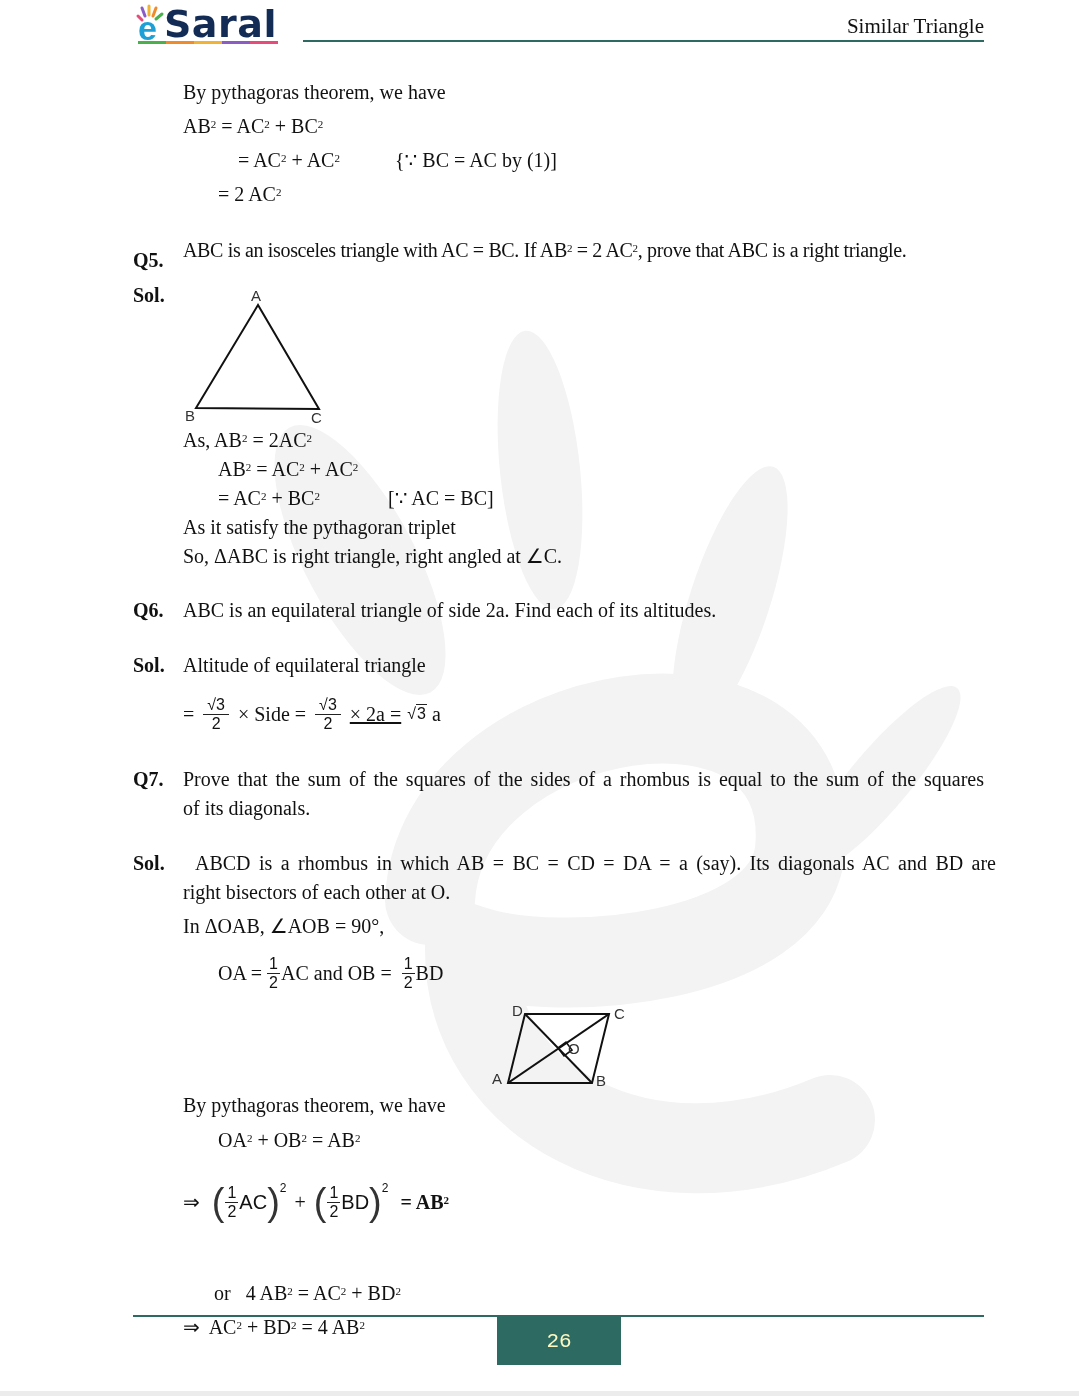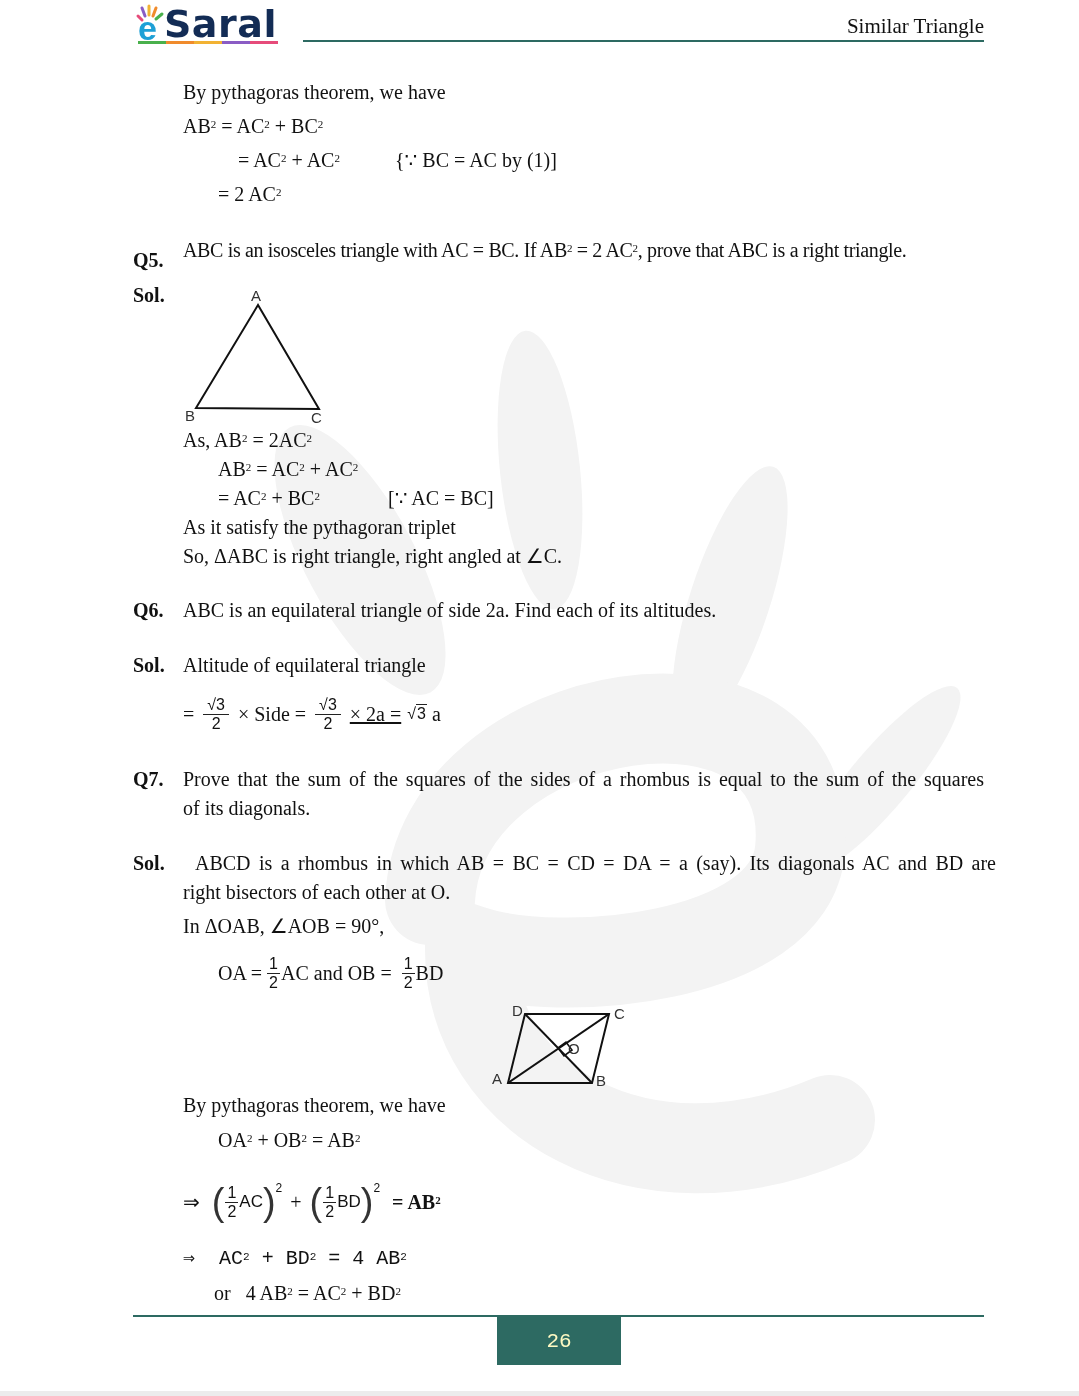--- a/index.html
+++ b/index.html
@@ -8,21 +8,21 @@
   .abs { position:absolute; }
   .t { font-size:20px; line-height:24px; white-space:nowrap; }
   .bold { font-weight:bold; }
   sup { font-size:11px; vertical-align:top; position:relative; top:-2px; }
   .frac { display:inline-block; vertical-align:middle; text-align:center; font-family:"Liberation Sans", sans-serif; font-size:16px; line-height:18px; margin:0 3px; }
   .frac .num { display:block; border-bottom:1px solid #222; padding:0 4px; }
   .frac .den { display:block; }
   .sqrt { font-family:"Liberation Sans", sans-serif; font-size:16px; }
   .sqrt .rad { border-top:1px solid #222; padding:0 1px; }
   .paren { font-size:38px; font-family:"Liberation Sans", sans-serif; font-weight:100; vertical-align:middle; line-height:40px; color:#333;}
-  .sans { font-family:"Liberation Sans", sans-serif; font-size:17px; }
+  .sans { font-family:"Liberation Sans", sans-serif; font-size:20px; }
   .watermark { position:absolute; left:0; top:0; pointer-events:none; }
 </style>
 </head>
 <body>
 
 <svg class="watermark" width="1079" height="1396" viewBox="0 0 1079 1396">
   <g fill="#f3f3f3">
     <ellipse cx="540" cy="470" rx="40" ry="140" transform="rotate(-6 540 470)"></ellipse>
     <ellipse cx="360" cy="560" rx="55" ry="150" transform="rotate(-28 360 560)"></ellipse>
     <ellipse cx="730" cy="600" rx="40" ry="140" transform="rotate(18 730 600)"></ellipse>
@@ -160,21 +160,21 @@
   <span class="frac" style="margin:0 1px;">
       <span class="num" style="padding:0 2px;">1</span>
       <span class="den">2</span>
     </span>
   <span class="sans">BD</span>
   <span class="paren">)</span>
   <sup class="sans" style="font-size:12px;top:-14px;">2</sup>
   <span class="bold" style="margin-left:12px;">= AB</span>
     <sup class="bold">2</sup>
 </div>
-<div class="abs t" style="left:183px;top:1247px;font-family:Liberation Mono, monospace;">
+<div class="abs t" style="left:183px;top:1315px;">
   <span style="white-space:pre;">⇒  AC</span><sup>2</sup><span> + BD</span><sup>2</sup><span> = 4 AB</span><sup>2</sup>
 </div>
 <div class="abs t" style="left:183px;top:1281px;">
   <span style="white-space:pre;margin-left:31px;">or   4 AB</span><sup>2</sup><span> = AC</span><sup>2</sup><span> + BD</span><sup>2</sup>
 </div>
 
 <div class="abs" style="left:133px;top:1315px;width:851px;height:2px;background:#2d6a62;"></div>
 <div class="abs" style="left:497px;top:1317px;width:124px;height:48px;background:#2d6a62;display:flex;align-items:center;justify-content:center;">
   <span style="color:#fef9c3;font-size:21px;font-family:Liberation Mono, monospace;">26</span>
 </div>

